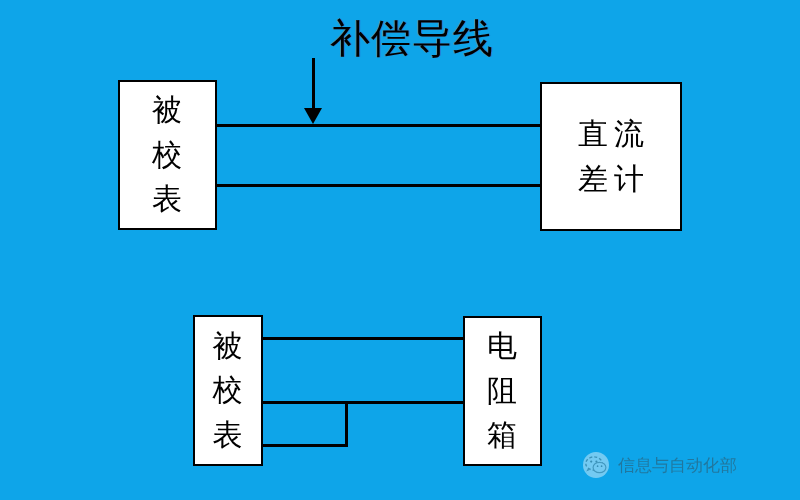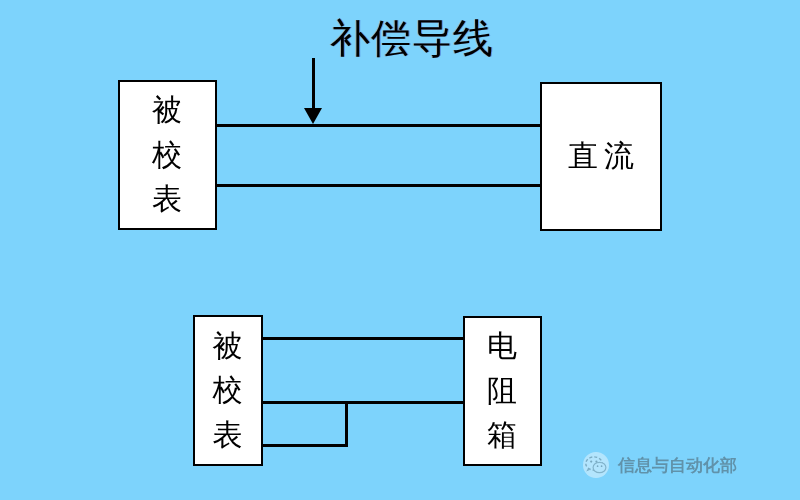--- a/index.html
+++ b/index.html
@@ -4,21 +4,21 @@
 <style>
   html, body {
     margin: 0;
     padding: 0;
     background: #ffffff;
   }
   #canvas {
     position: relative;
     width: 800px;
     height: 500px;
-    background: #7dd3fc;
+    background: #0ea5e9;
     overflow: hidden;
     font-family: "DejaVu Sans", "Liberation Sans", sans-serif;
   }
 
   
   .box {
     position: absolute;
     box-sizing: border-box;
     border: 2px solid #000000;
     background: #ffffff;
@@ -93,41 +93,42 @@
     position: relative;
     flex: 0 0 auto;
     overflow: hidden;
   }
   .watermark .wm-logo svg { display: block; }
   .watermark .wm-text {
     font-size: 17px;
     color: #3a3a3a;
     white-space: nowrap;
     letter-spacing: 0px;
-    font-weight: 700;
+    font-weight: 400;
   }
 </style>
 </head>
 <body>
 
 <div id="canvas">
 
   <div class="annot-label" style="left:330px; top:18px;">补偿导线</div>
 
   <div class="arrow-shaft" style="left:312px; top:58px; height:52px;"></div>
   <div class="arrow-head" style="left:304px; top:108px;"></div>
 
   <div class="box" style="left:118px; top:80px; width:99px; height:150px;">
     <span class="ch">被</span>
     <span class="ch">校</span>
     <span class="ch">表</span>
   </div>
 
-  <div class="box two-col" style="left:540px; top:82px; width:122px; height:149px;">
+  <div class="box two-col" style="left:540px; top:82px; width:142px; height:149px;">
     <span class="ch">直流</span>
+    <span class="ch">差计</span>
   </div>
 
   <div class="wire h" style="left:214px; top:124px; width:329px;"></div>
   <div class="wire h" style="left:214px; top:184px; width:329px;"></div>
 
   <div class="box" style="left:193px; top:315px; width:70px; height:151px;">
     <span class="ch">被</span>
     <span class="ch">校</span>
     <span class="ch">表</span>
   </div>

